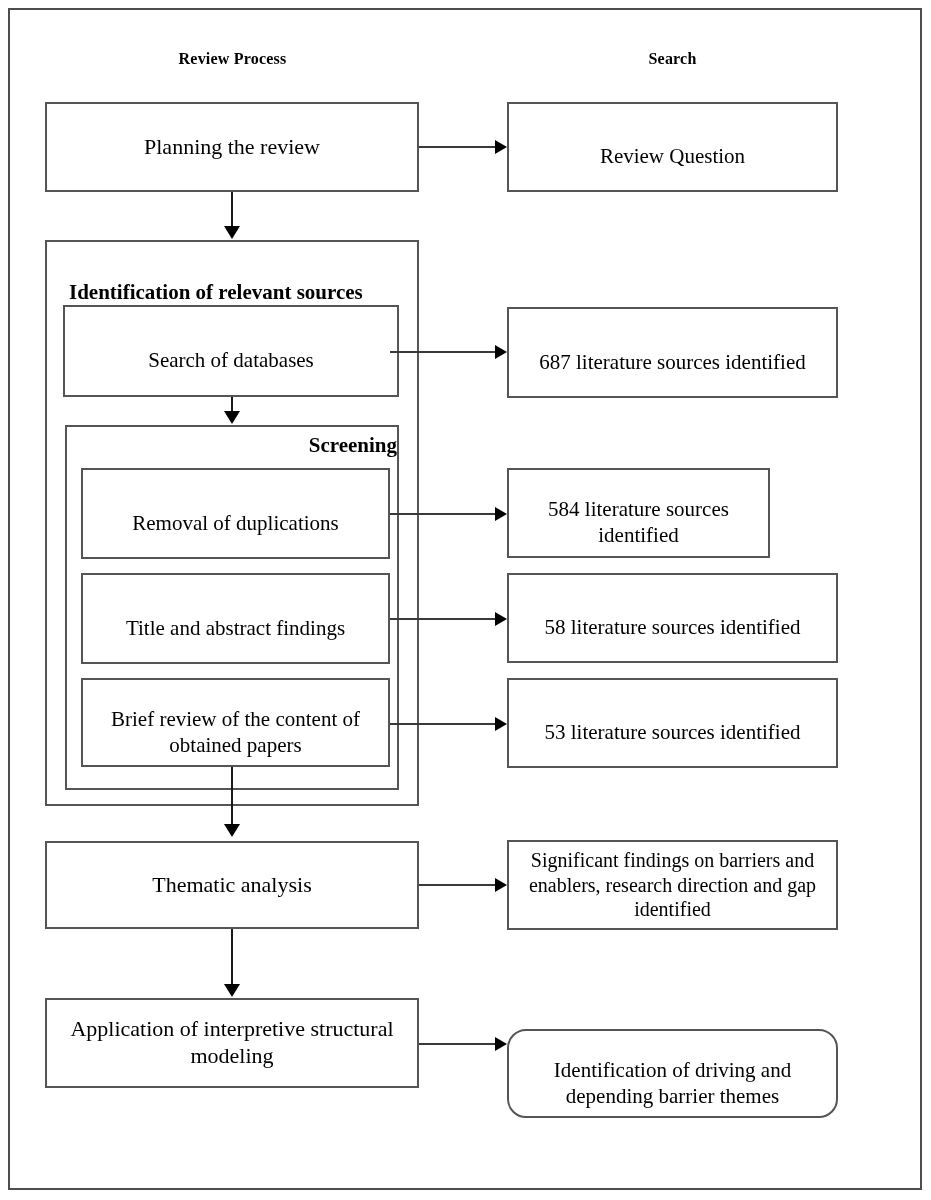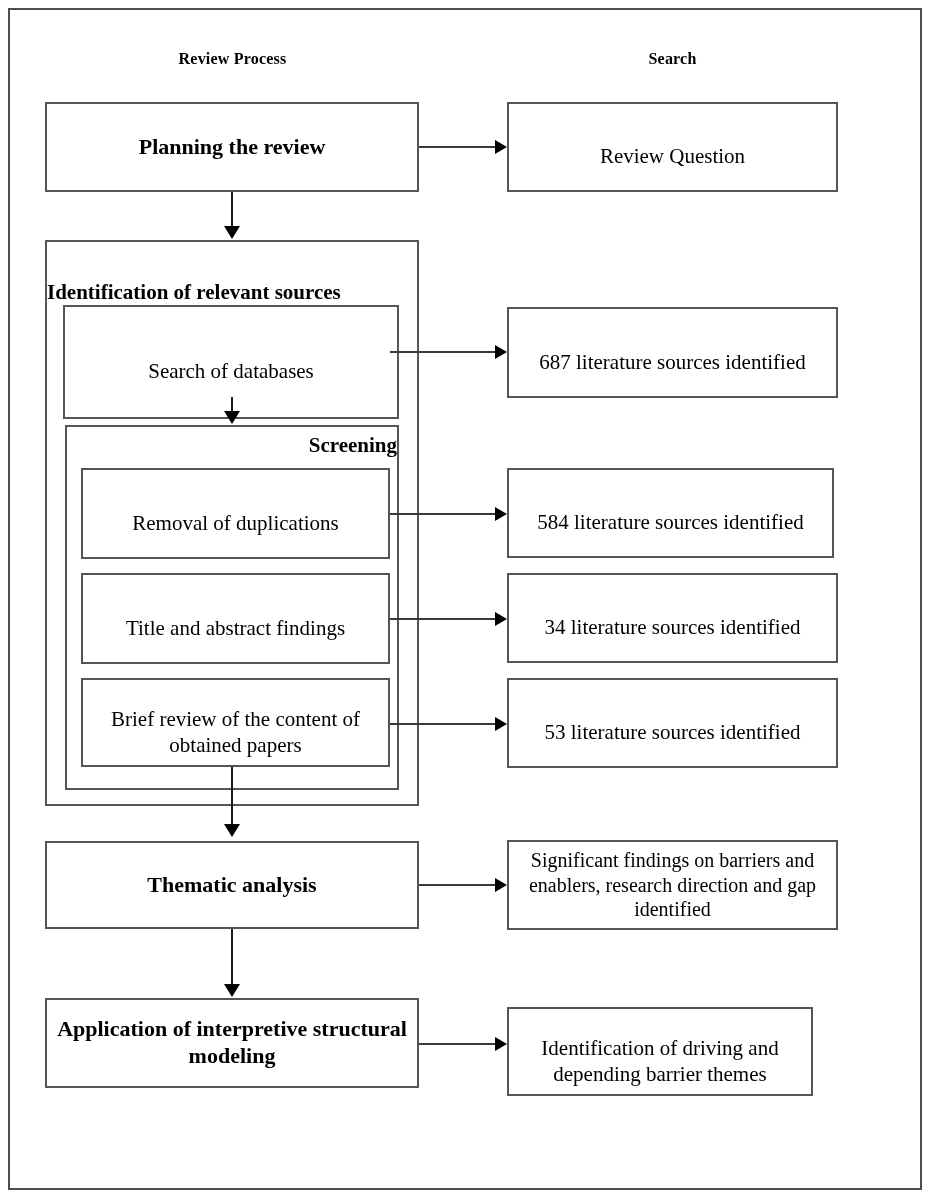--- a/index.html
+++ b/index.html
@@ -46,41 +46,41 @@
     box-sizing: border-box;
     border: 2px solid #555555;
     background: #ffffff;
     display: flex;
     align-items: center;
     justify-content: center;
     text-align: center;
     line-height: 1.22;
   }
   .box .txt { display: block; padding: 0 8px; }
-  .bold { font-weight: bold; }
+  .bold { font-weight: normal; }
   .f20 { font-size: 20px; }
   .f21 { font-size: 21px; margin-top: 20px; }
   .f22 { font-size: 22px; }
 
   
   .container-box {
     position: absolute;
     box-sizing: border-box;
     border: 2px solid #555555;
     background: transparent;
   }
   .container-label {
     position: absolute;
     left: 0;
     width: 100%;
     text-align: center;
     font-weight: bold;
     white-space: nowrap;
   }
-  #label-identification { top: 38px; font-size: 21px; text-align: left; box-sizing: border-box; }
+  #label-identification { top: 38px; font-size: 21px; text-align: left; padding-left: 22px; box-sizing: border-box; }
   #label-screening      { top: 6px;  font-size: 21px; text-align: right; }
 
   
   .hline {
     position: absolute;
     height: 2px;
     background: #3a3a3a;
   }
   .vline {
     position: absolute;
@@ -123,52 +123,52 @@
   <div class="hline" style="left:419px; top:146px; width:76px;"></div>
   <div class="arrow-right" style="left:495px; top:140px;"></div>
 
   <div class="vline" style="left:231px; top:192px; height:35px;"></div>
   <div class="arrow-down" style="left:224px; top:226px;"></div>
 
   <div class="container-box" style="left:45px; top:240px; width:374px; height:566px;">
     <div class="container-label" id="label-identification">Identification of relevant sources</div>
   </div>
 
-  <div class="box" style="left:63px; top:305px; width:336px; height:114px;">
+  <div class="box" style="left:63px; top:305px; width:336px; height:92px;">
     <span class="txt f21">Search of databases</span>
   </div>
 
   <div class="box" style="left:507px; top:307px; width:331px; height:91px;">
     <span class="txt f21">687 literature sources  identified</span>
   </div>
 
   <div class="hline" style="left:390px; top:351px; width:105px;"></div>
   <div class="arrow-right" style="left:495px; top:345px;"></div>
 
   <div class="vline" style="left:231px; top:397px; height:16px;"></div>
   <div class="arrow-down" style="left:224px; top:411px;"></div>
 
   <div class="container-box" style="left:65px; top:425px; width:334px; height:365px;">
     <div class="container-label" id="label-screening">Screening</div>
   </div>
 
   <div class="box" style="left:81px; top:468px; width:309px; height:91px;">
     <span class="txt f21">Removal of duplications</span>
   </div>
-  <div class="box" style="left:507px; top:468px; width:327px; height:90px;">
+  <div class="box" style="left:507px; top:468px; width:263px; height:90px;">
     <span class="txt f21">584 literature sources  identified</span>
   </div>
   <div class="hline" style="left:390px; top:513px; width:105px;"></div>
   <div class="arrow-right" style="left:495px; top:507px;"></div>
 
   <div class="box" style="left:81px; top:573px; width:309px; height:91px;">
     <span class="txt f21">Title and abstract findings</span>
   </div>
   <div class="box" style="left:507px; top:573px; width:331px; height:90px;">
-    <span class="txt f21">34  literature sources  identified</span>
+    <span class="txt f21">58  literature sources  identified</span>
   </div>
   <div class="hline" style="left:390px; top:618px; width:105px;"></div>
   <div class="arrow-right" style="left:495px; top:612px;"></div>
 
   <div class="box" style="left:81px; top:678px; width:309px; height:89px;">
     <span class="txt f21">Brief review of the content of obtained papers</span>
   </div>
   <div class="box" style="left:507px; top:678px; width:331px; height:90px;">
     <span class="txt f21">53 literature sources  identified</span>
   </div>
@@ -186,19 +186,19 @@
   </div>
   <div class="hline" style="left:419px; top:884px; width:76px;"></div>
   <div class="arrow-right" style="left:495px; top:878px;"></div>
 
   <div class="vline" style="left:231px; top:929px; height:56px;"></div>
   <div class="arrow-down" style="left:224px; top:984px;"></div>
 
   <div class="box" style="left:45px; top:998px; width:374px; height:90px;">
     <span class="txt bold f22">Application of interpretive structural modeling</span>
   </div>
-  <div class="box" style="left:507px; top:1007px; width:306px; height:89px;">
+  <div class="box" style="left:507px; top:1029px; width:331px; height:89px;border-radius:19px;">
     <span class="txt f21">Identification of driving and depending barrier themes</span>
   </div>
   <div class="hline" style="left:419px; top:1043px; width:76px;"></div>
   <div class="arrow-right" style="left:495px; top:1037px;"></div>
 
 </div>
 
 </body></html>

